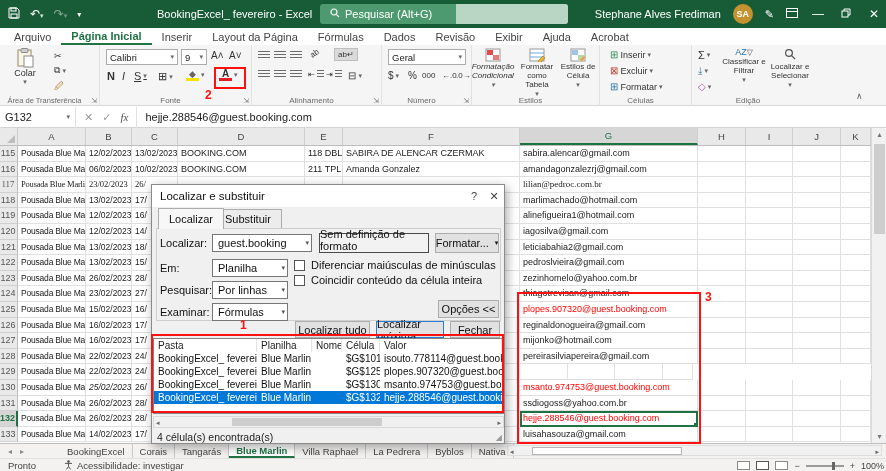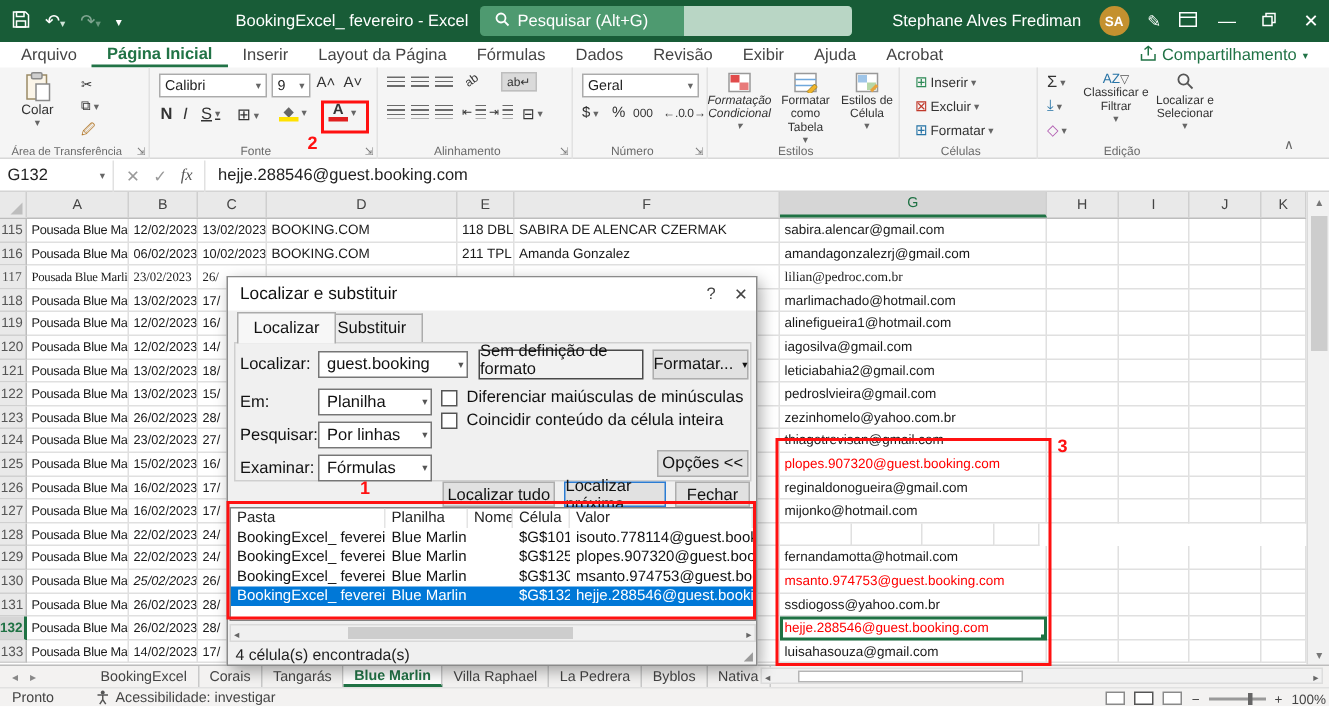--- a/index.html
+++ b/index.html
@@ -164,30 +164,20 @@
       <div class="rtab active">Página Inicial</div>
       <div class="rtab">Inserir</div>
       <div class="rtab">Layout da Página</div>
       <div class="rtab">Fórmulas</div>
       <div class="rtab">Dados</div>
       <div class="rtab">Revisão</div>
       <div class="rtab">Exibir</div>
       <div class="rtab">Ajuda</div>
       <div class="rtab">Acrobat</div>
     </div>
-  <div class="share">
-    <span>
-      <svg width="11" height="11" viewBox="0 0 11 11">
-          <path d="M1 6v4h9V6" fill="none" stroke="#217346"></path>
-          <path d="M5.5 7V1M3 3l2.5-2L8 3" fill="none" stroke="#217346"></path>
-        </svg>
-    </span>
-    <span>Compartilhamento</span>
-    <span class="car2" style="color:#217346;">▾</span>
-  </div>
 
   <div class="ribbon">
 
     <div class="rgroup" style="left:0;width:100px;">
       <div class="bigbtn" style="left:8px;top:3px;width:34px;">
         <svg width="18" height="20" viewBox="0 0 18 20">
             <rect x="2" y="2" width="13" height="16" fill="#FBF5E8" stroke="#9a8a66"></rect>
             <rect x="5" y="0.5" width="7" height="4" rx="1" fill="#CFCFCF" stroke="#8a8a8a"></rect>
             <rect x="8" y="8" width="9" height="11" fill="#fff" stroke="#8a8a8a"></rect>
           </svg>
@@ -564,34 +554,34 @@
         <div class="gc" style="width: 30px;"></div>
       </div>
       <div class="grow" style="top: 220.8px;">
         <div class="gc rn" style="width: 18px;">128</div>
         <div class="gc" style="width: 68px; font-size: 8.5px; letter-spacing: -0.2px;">Pousada Blue Marlin</div>
         <div class="gc" style="width: 46px; font-size: 8.5px;">22/02/2023</div>
         <div class="gc" style="width: 46px; font-size: 8.5px;">24/</div>
         <div class="gc" style="width: 127px;"></div>
         <div class="gc" style="width: 38px;"></div>
         <div class="gc" style="width: 177px;"></div>
+        <div class="gc" style="width: 178px;">pereirasilviapereira@gmail.com</div>
         <div class="gc" style="width: 48px;"></div>
         <div class="gc" style="width: 47px;"></div>
         <div class="gc" style="width: 48px;"></div>
         <div class="gc" style="width: 30px;"></div>
       </div>
       <div class="grow" style="top: 236.4px;">
         <div class="gc rn" style="width: 18px;">129</div>
         <div class="gc" style="width: 68px; font-size: 8.5px; letter-spacing: -0.2px;">Pousada Blue Marlin</div>
         <div class="gc" style="width: 46px; font-size: 8.5px;">22/02/2023</div>
         <div class="gc" style="width: 46px; font-size: 8.5px;">24/</div>
         <div class="gc" style="width: 127px;"></div>
         <div class="gc" style="width: 38px;"></div>
         <div class="gc" style="width: 177px;"></div>
-        <div class="gc" style="width: 178px;">fernandamotta@hotmail.com</div>
         <div class="gc" style="width: 48px;"></div>
         <div class="gc" style="width: 47px;"></div>
         <div class="gc" style="width: 48px;"></div>
         <div class="gc" style="width: 30px;"></div>
       </div>
       <div class="grow" style="top: 252px;">
         <div class="gc rn" style="width: 18px;">130</div>
         <div class="gc" style="width: 68px; font-size: 8.5px; letter-spacing: -0.2px;">Pousada Blue Marlin</div>
         <div class="gc" style="width: 46px; font-size: 8.5px; font-style: italic;">25/02/2023</div>
         <div class="gc" style="width: 46px; font-size: 8.5px;">26/</div>

